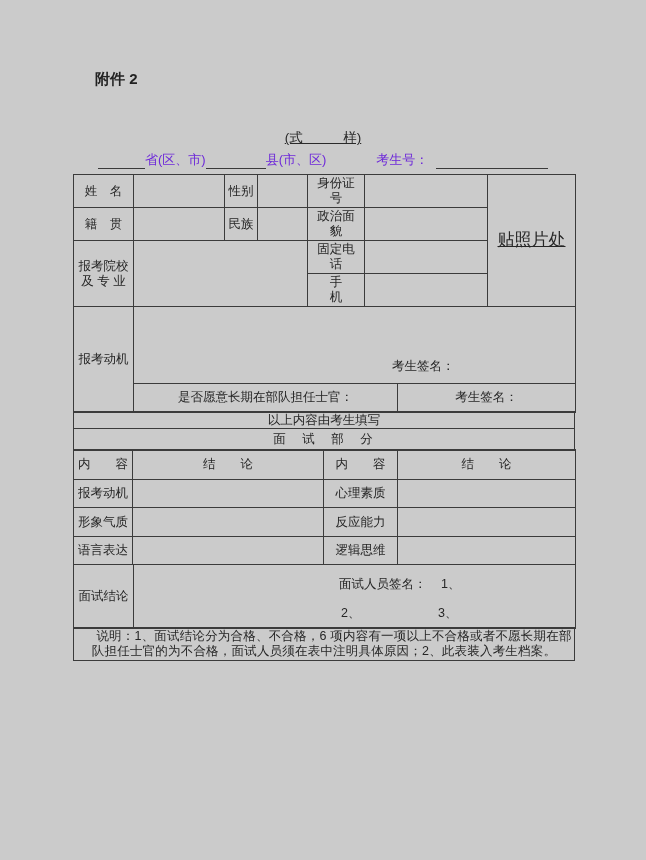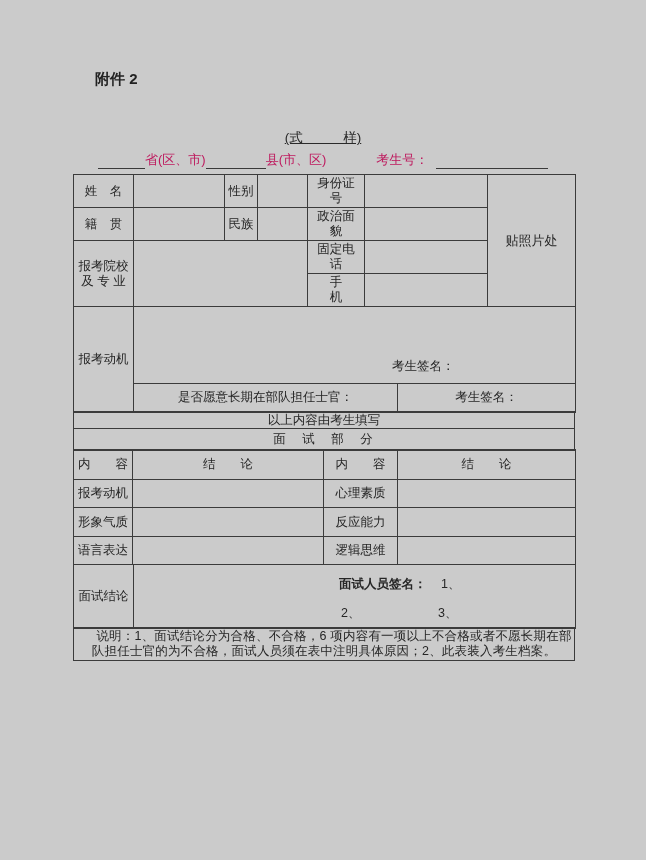--- a/index.html
+++ b/index.html
@@ -21,21 +21,21 @@
     position:absolute; top:97px; left:0; width:100%;
     text-align:center; font-size:20px; font-weight:700;
     letter-spacing:1px; color:#1f1f1f;
   }
   .doc-subtitle {
     position:absolute; top:129px; left:0; width:100%;
     text-align:center; font-size:13.5px; color:#2a2a2a;text-decoration:underline;
   }
   .header-line {
     position:absolute; top:151px; left:98px;
-    font-size:13px; color:#be185d; white-space:nowrap;
+    font-size:13px; color:#6d28d9; white-space:nowrap;
   }
   .uline {
     display:inline-block; height:14px;
     border-bottom:1.5px solid #3a3a3a;
     vertical-align:bottom;
   }
   .u1 { width:47px; } .u2 { width:60px; } .u3 { width:112px; margin-left:8px; }
   .hgap { display:inline-block; width:50px; }
 
   .form-block { position:absolute; top:174px; left:73px; width:503px; }
@@ -88,21 +88,21 @@
       </colgroup>
       <tbody>
           <tr style="height:30px">
         <td>姓　名</td>
         <td></td>
         <td>性别</td>
         <td></td>
         <td class="ml">身份证
 号</td>
         <td></td>
-        <td rowspan="4" style="font-size:13px;">贴照片处</td>
+        <td rowspan="4" style="font-size:17px;text-decoration:underline;">贴照片处</td>
       </tr>
       <tr style="height:31px">
         <td>籍　贯</td>
         <td></td>
         <td>民族</td>
         <td></td>
         <td class="ml">政治面
 貌</td>
         <td></td>
       </tr>
@@ -195,21 +195,21 @@
 
     <table class="ft">
       <colgroup>
         <col style="width:60px">
           <col style="width:442px">
       </colgroup>
       <tbody>
       <tr style="height:64px">
         <td>面试结论</td>
         <td class="rel">
-          <span class="sig-abs" style="left:205px; top:12px;font-weight:bold;">面试人员签名：</span>
+          <span class="sig-abs" style="left:205px; top:12px;">面试人员签名：</span>
           <span class="sig-abs" style="left:307px; top:12px;">1、</span>
           <span class="sig-abs" style="left:207px; top:41px;">2、</span>
           <span class="sig-abs" style="left:304px; top:41px;">3、</span>
         </td>
       </tr>
     </tbody>
       </table>
 
     <table class="ft">
       <tbody>

